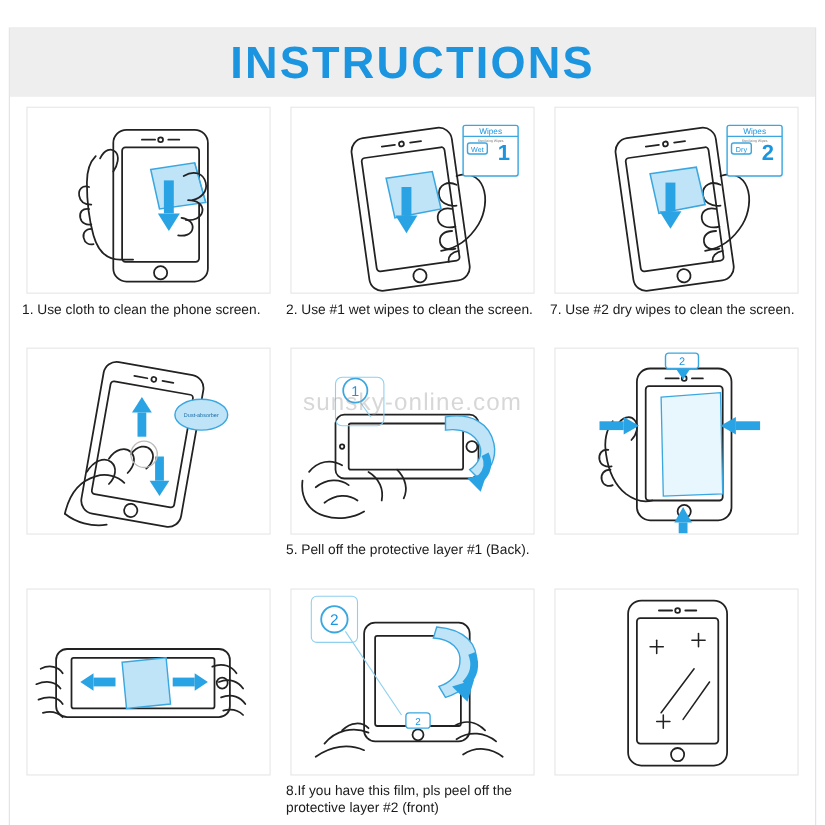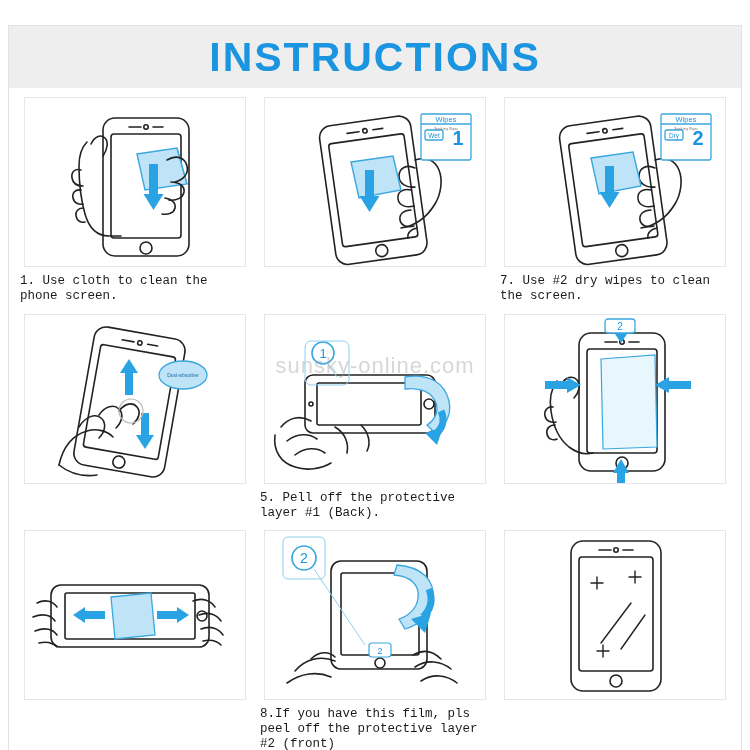--- a/index.html
+++ b/index.html
@@ -56,21 +56,20 @@
     margin: 0 auto;
     overflow: hidden;
   }
   .cap {
     margin-top: 7px;
     font-size: 12.5px;
     line-height: 15px;
     color: #1b1b1b;
     padding-left: 2px;
     padding-right: 2px;
-    font-family: Liberation Mono, monospace;
   }
   .wm {
     position: absolute;
     left: 0; top: 336px;
     width: 750px;
     text-align: center;
     font-size: 22px;
     color: rgba(150,150,150,0.38);
     letter-spacing: 1px;
     pointer-events: none;
@@ -162,20 +161,21 @@
             <rect x="156" y="16" width="50" height="46" rx="2"></rect>
             <line x1="156" y1="26" x2="206" y2="26"></line>
             <rect x="160" y="32" width="18" height="10" rx="2"></rect>
           </g>
           <text x="181" y="24" font-family="Liberation Sans, sans-serif" font-size="7.5" fill="#1b95e0" text-anchor="middle">Wipes</text>
           <text x="181" y="31.5" font-family="Liberation Sans, sans-serif" font-size="3.2" fill="#7a7a7a" text-anchor="middle">Sterilizing Wipes</text>
           <text x="169" y="40" font-family="Liberation Sans, sans-serif" font-size="6.5" fill="#1b95e0" text-anchor="middle">Wet</text>
           <text x="193" y="47" font-family="Liberation Sans, sans-serif" font-size="20" font-weight="bold" fill="#1b95e0" text-anchor="middle">1</text>
         </svg>
       </div>
+      <div class="cap">2. Use #1 wet wipes to clean the screen.</div>
     </div>
 
     <div class="cell">
       <div class="art">
         <svg width="222" height="170" viewBox="0 0 222 170">
           <g fill="none" stroke="#222" stroke-width="1.6" stroke-linecap="round" stroke-linejoin="round">
             <g transform="rotate(-8 110 90)">
               <rect x="62" y="22" width="92" height="140" rx="12"></rect>
               <rect x="70" y="40" width="76" height="104" rx="3"></rect>
               <circle cx="108" cy="153" r="6"></circle>

